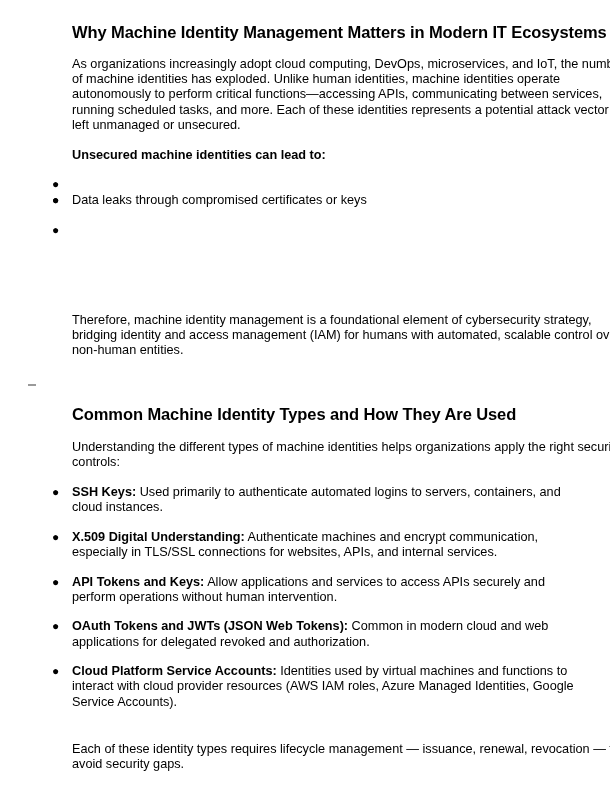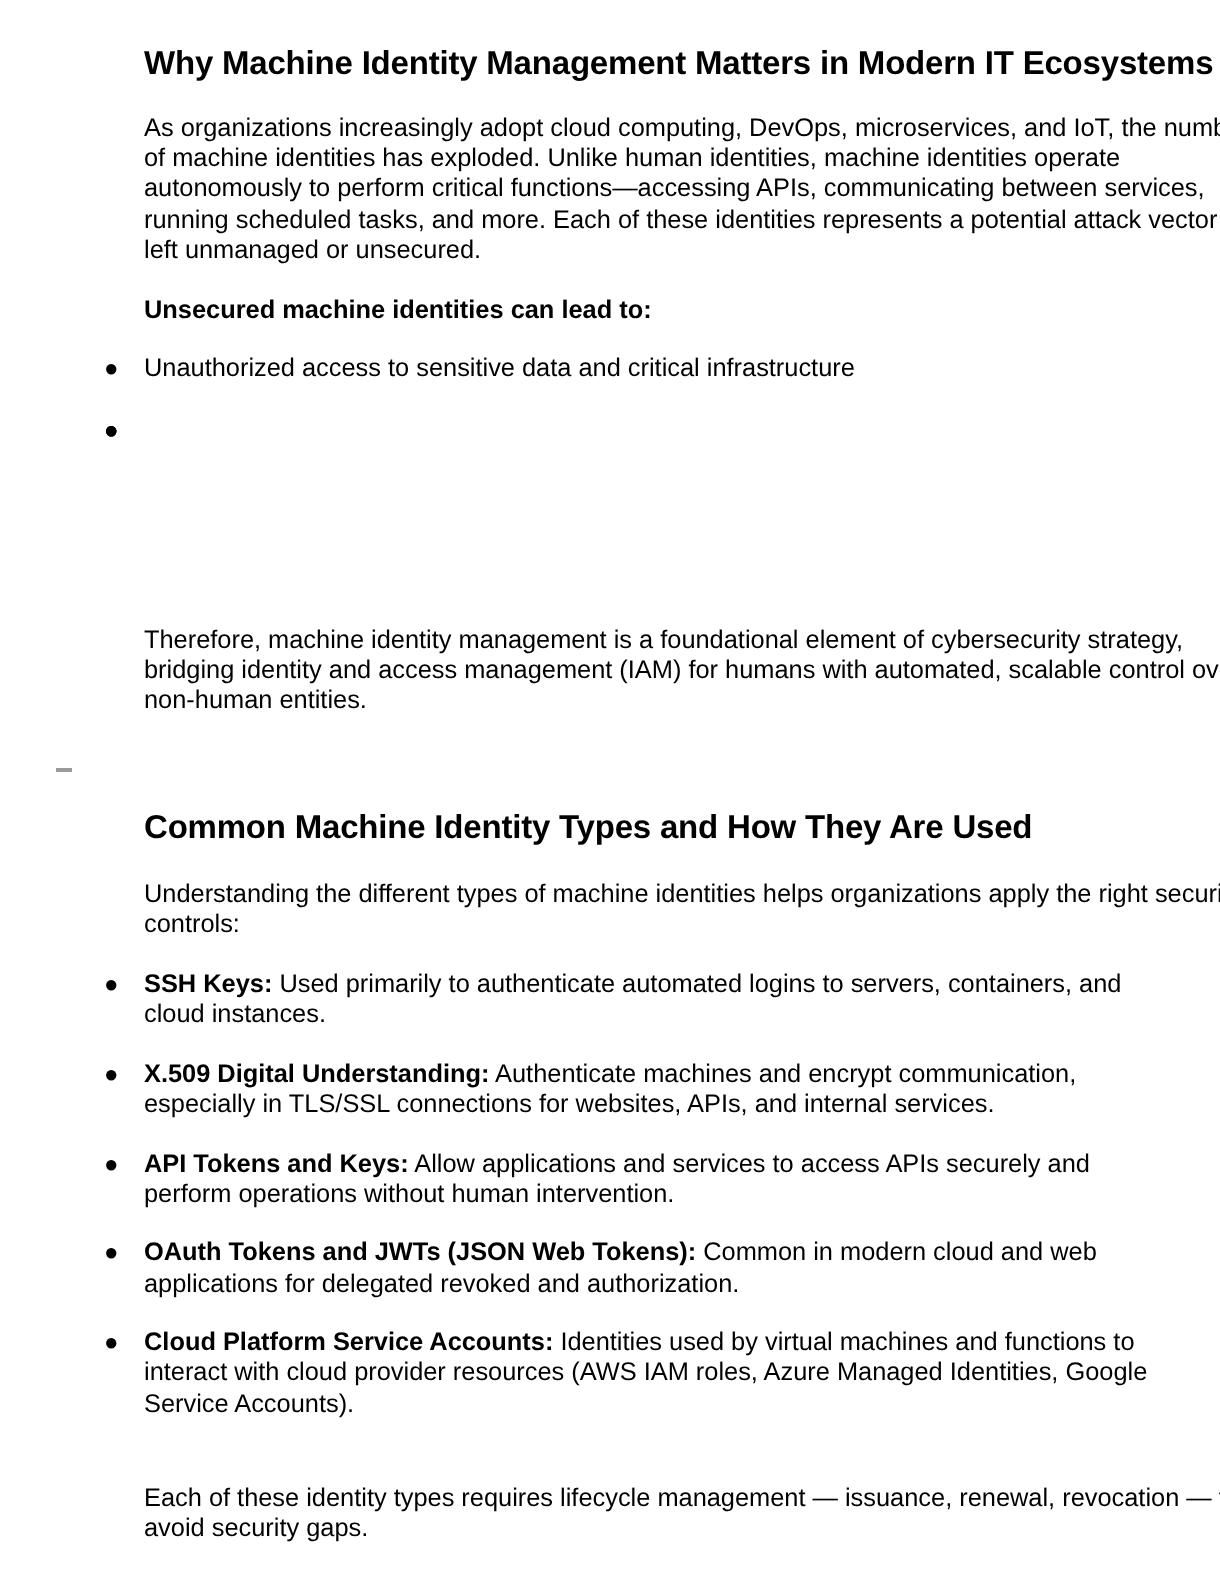--- a/index.html
+++ b/index.html
@@ -21,23 +21,23 @@
 </head>
 <body>
 
 <h1 class="blk" style="top:22px;">Why Machine Identity Management Matters in Modern IT Ecosystems</h1>
 
 <p class="blk" style="top:57px;">As organizations increasingly adopt cloud computing, DevOps, microservices, and IoT, the number of machine identities has exploded. Unlike human identities, machine identities operate autonomously to perform critical functions—accessing APIs, communicating between services, running scheduled tasks, and more. Each of these identities represents a potential attack vector if left unmanaged or unsecured.</p>
 
 <p class="blk bold" style="top:148px;">Unsecured machine identities can lead to:</p>
 
 <ul class="list1" style="top:177px;">
-  <li><span class="bullet">●</span><span>Unauthorized access to sensitive data and critical infrastructure</span></li>
   <li><span class="bullet">●</span></li>
   <li><span class="bullet">●</span></li>
+  <li><span class="bullet">●</span><span>Data leaks through compromised certificates or keys</span></li>
   <li><span class="bullet">●</span></li>
 </ul>
 
 <p class="blk" style="top:313px;">Therefore, machine identity management is a foundational element of cybersecurity strategy, bridging identity and access management (IAM) for humans with automated, scalable control over non-human entities.</p>
 
 <div class="sep"></div>
 
 <h2 class="blk" style="top:404px;">Common Machine Identity Types and How They Are Used</h2>
 
 <p class="blk" style="top:440px;">Understanding the different types of machine identities helps organizations apply the right security controls:</p>

